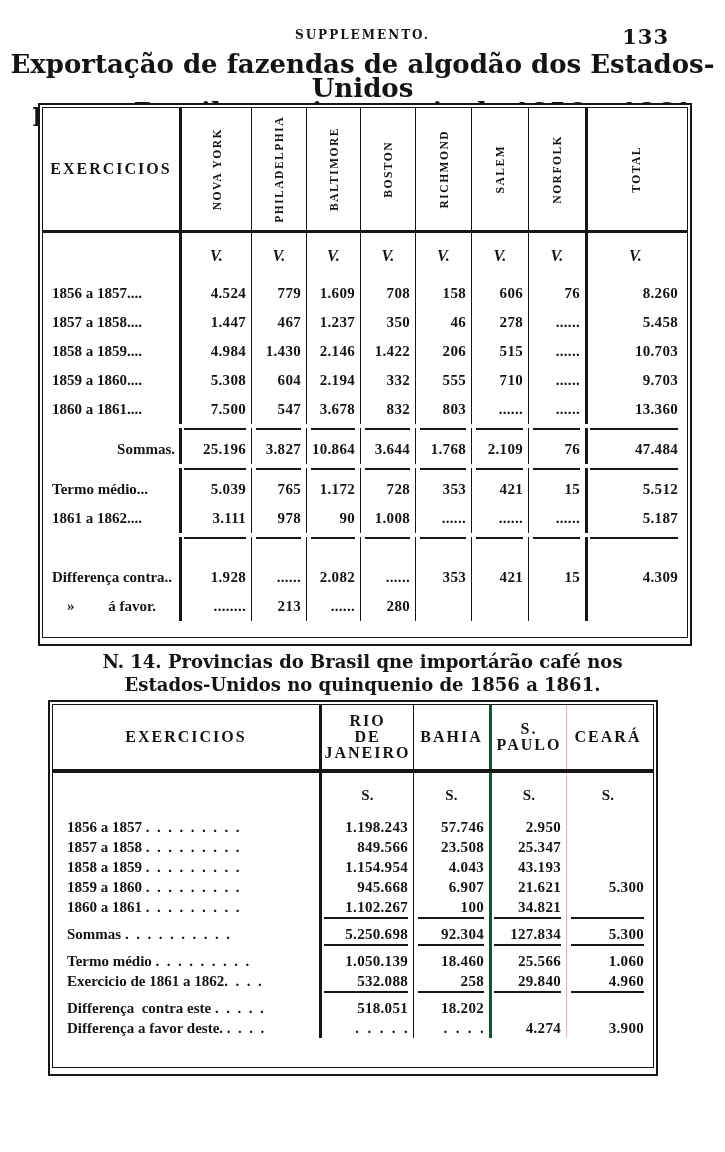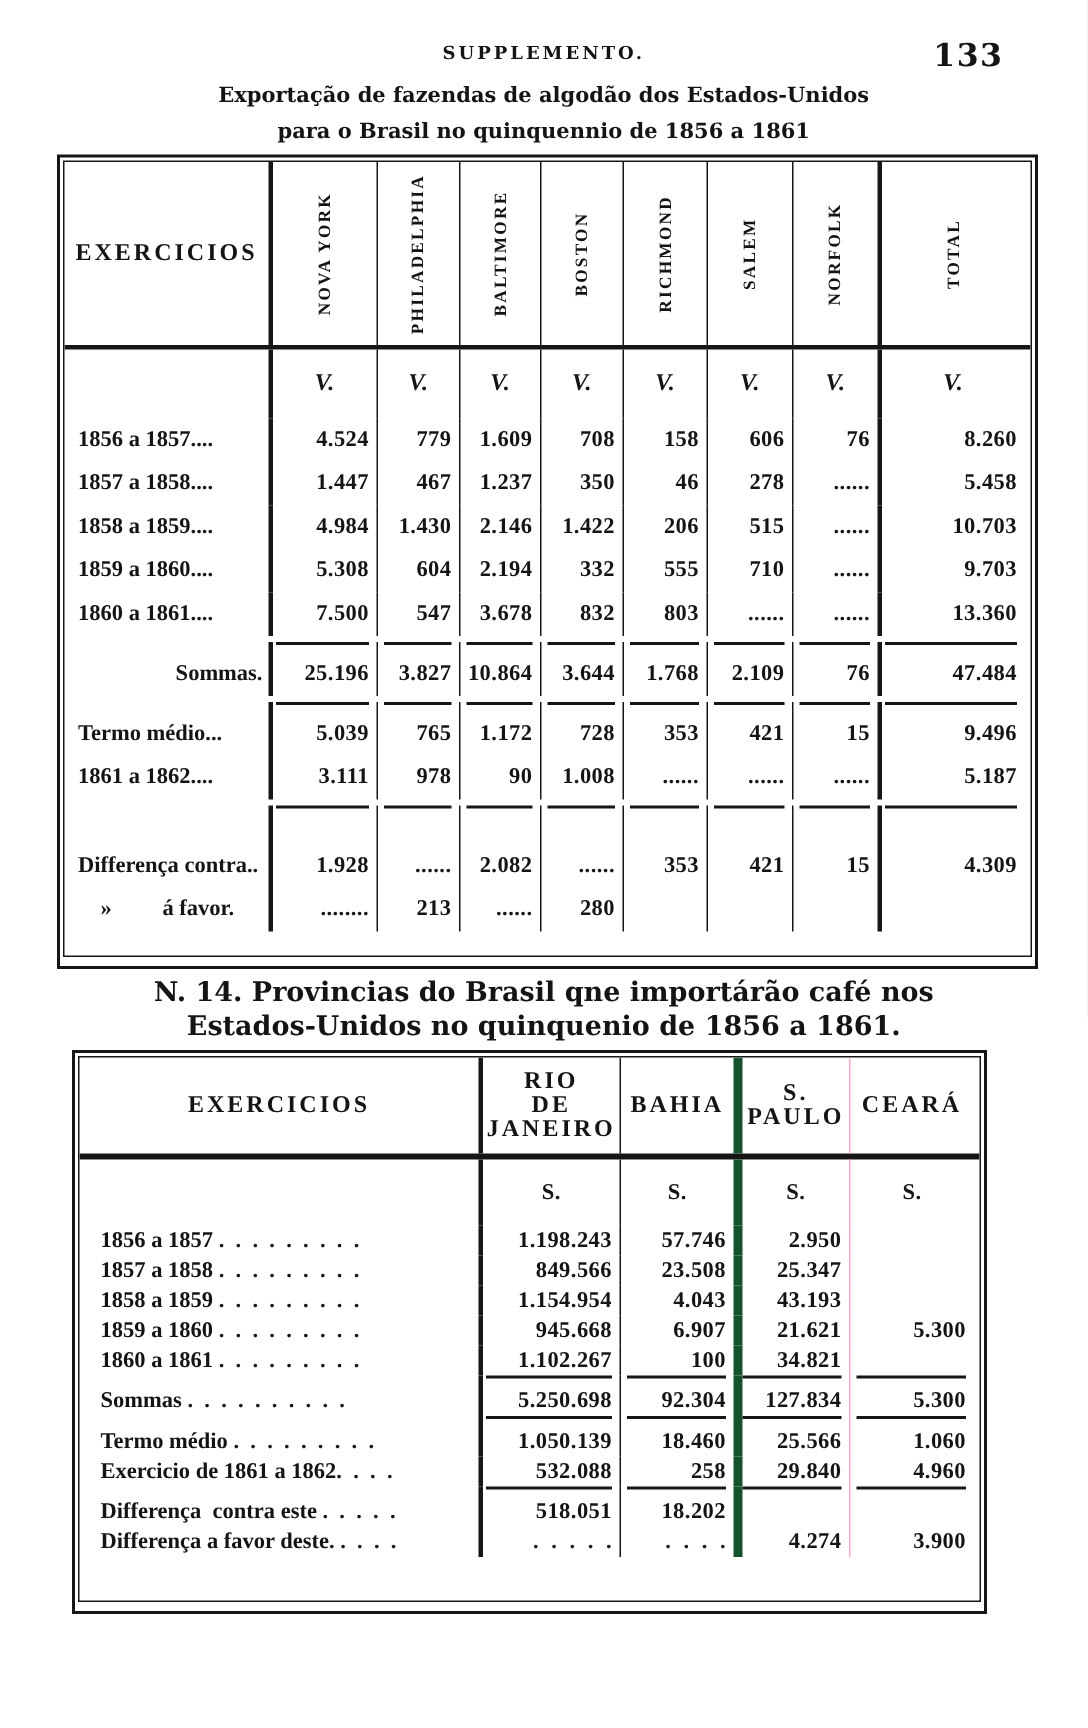--- a/index.html
+++ b/index.html
@@ -14,21 +14,21 @@
     font-family:"DejaVu Serif", serif;font-weight:700;font-size:12px;letter-spacing:2px;
   }
   .page-number{
     position:absolute;top:24px;right:56px;
     font-family:"DejaVu Serif", serif;font-weight:700;font-size:21px;letter-spacing:1px;
   }
   .doc-title{
     position:absolute;left:0;width:100%;text-align:center;
     font-family:"DejaVu Serif", serif;font-weight:700;line-height:24px;
   }
-  .t1-title{top:52px;font-size:14px;}
+  .t1-title{top:52px;font-size:26px;}
   .t2-title{top:650px;font-size:18px;line-height:23px;}
 
   
   .tbl{position:absolute;background:#fff;border:2px solid #161616;}
   .tbl-in{border:1px solid #161616;margin:2px;height:calc(100% - 10px);overflow:hidden;}
   .tbl1{top:103px;left:38px;width:650px;height:539px;}
   .tbl2{top:700px;left:48px;width:606px;height:372px;}
 
   
   .trow{display:flex;align-items:stretch;}
@@ -44,21 +44,21 @@
   .t1 .cell:nth-child(5){width:55px;border-left:1px solid #161616;}
   .t1 .cell:nth-child(6){width:56px;border-left:1px solid #161616;}
   .t1 .cell:nth-child(7){width:57px;border-left:1px solid #161616;}
   .t1 .cell:nth-child(8){width:57px;border-left:1px solid #161616;}
   .t1 .cell:nth-child(9){width:98px;border-left:3px solid #161616;}
 
   
   .t2 .cell:nth-child(1){width:266px;}
   .t2 .cell:nth-child(2){width:94px;border-left:3px solid #161616;}
   .t2 .cell:nth-child(3){width:76px;border-left:1px solid #161616;}
-  .t2 .cell:nth-child(4){width:77px;border-left:6px solid #14532d;}
+  .t2 .cell:nth-child(4){width:77px;border-left:3px solid #14532d;}
   .t2 .cell:nth-child(5){width:83px;border-left:1px solid #f9a8d4;}
 
   
   .thead{border-bottom:3px solid #161616;}
   .t1 .thead{height:122px;}
   .t2 .thead{height:64px;border-bottom:4px solid #161616;}
   .thead .cell{display:flex;align-items:center;justify-content:center;
     font-weight:700;font-size:11.5px;letter-spacing:1.5px;text-align:center;}
   .t1 .thead .cell:nth-child(1),.t2 .thead .cell{font-size:16px;letter-spacing:2px;}
   .vtext{writing-mode:vertical-rl;transform:rotate(180deg);letter-spacing:1.5px;}
@@ -209,21 +209,21 @@
 
           <div class="trow data sep">
             <div class="cell lbl">Termo médio...</div>
             <div class="cell val">5.039</div>
             <div class="cell val">765</div>
             <div class="cell val">1.172</div>
             <div class="cell val">728</div>
             <div class="cell val">353</div>
             <div class="cell val">421</div>
             <div class="cell val">15</div>
-            <div class="cell val">9.496</div>
+            <div class="cell val">5.512</div>
           </div>
 
           <div class="trow data">
             <div class="cell lbl">1861 a 1862....</div>
             <div class="cell val">3.111</div>
             <div class="cell val">978</div>
             <div class="cell val">90</div>
             <div class="cell val">1.008</div>
             <div class="cell val">......</div>
             <div class="cell val">......</div>

